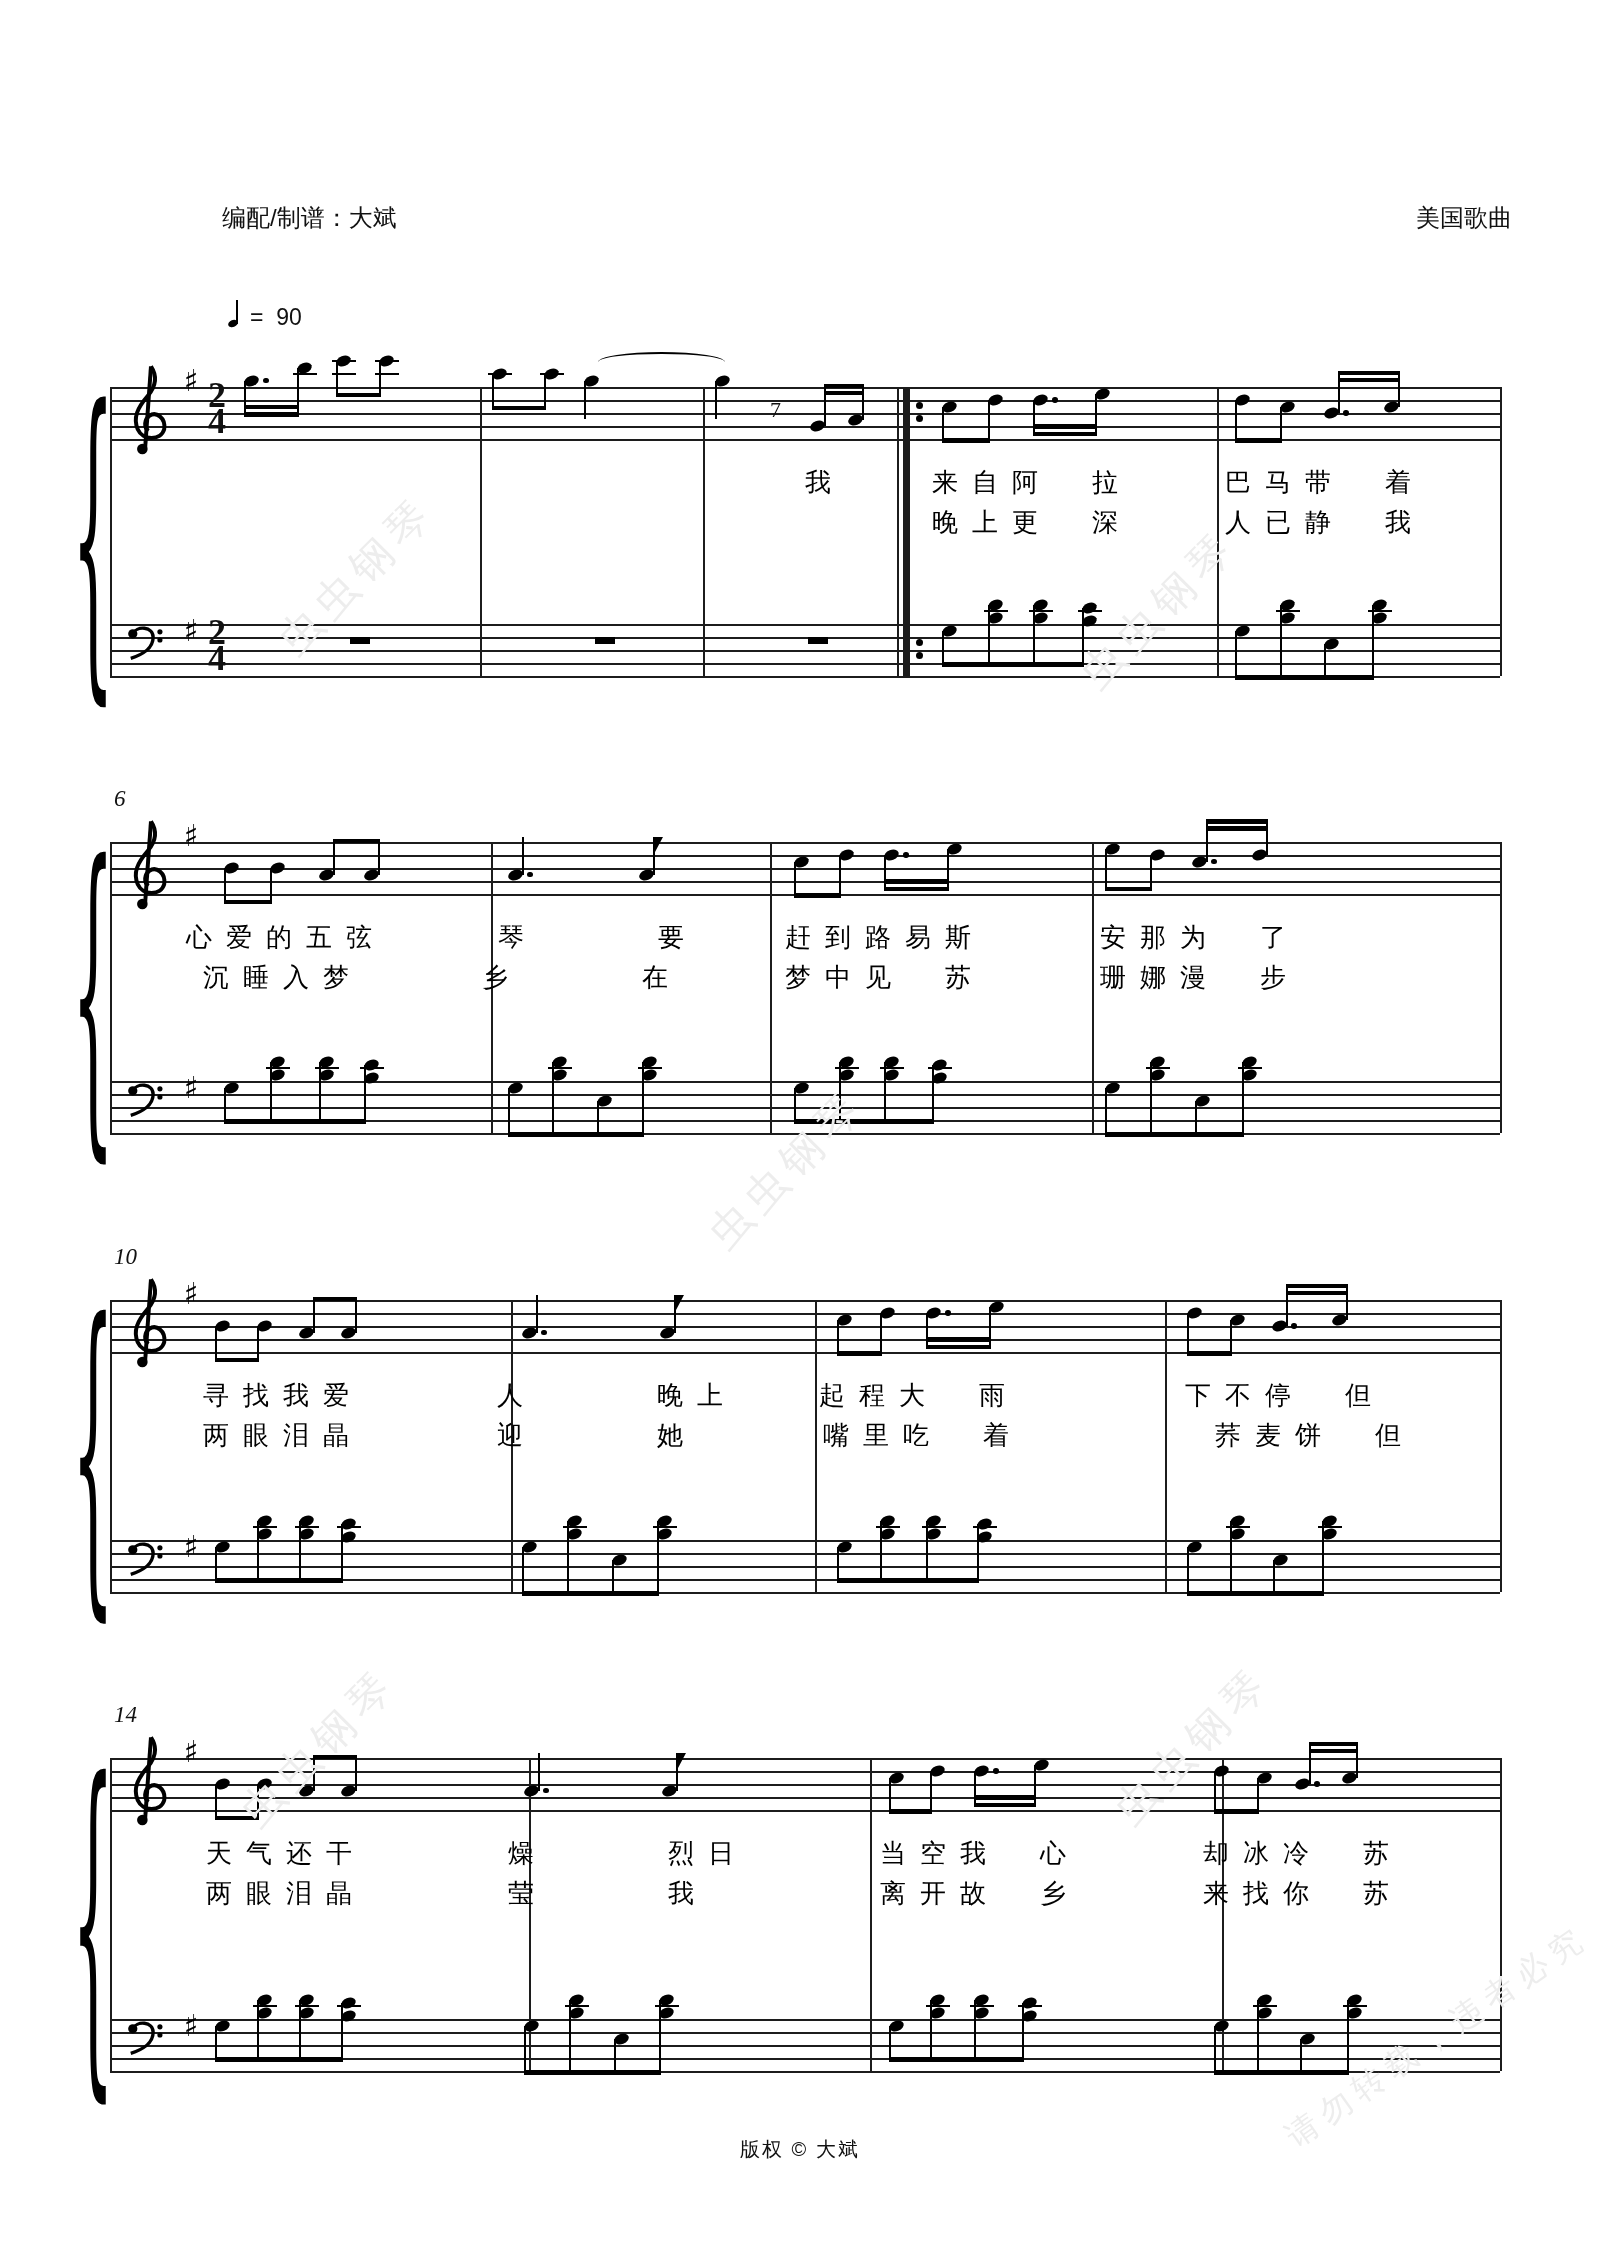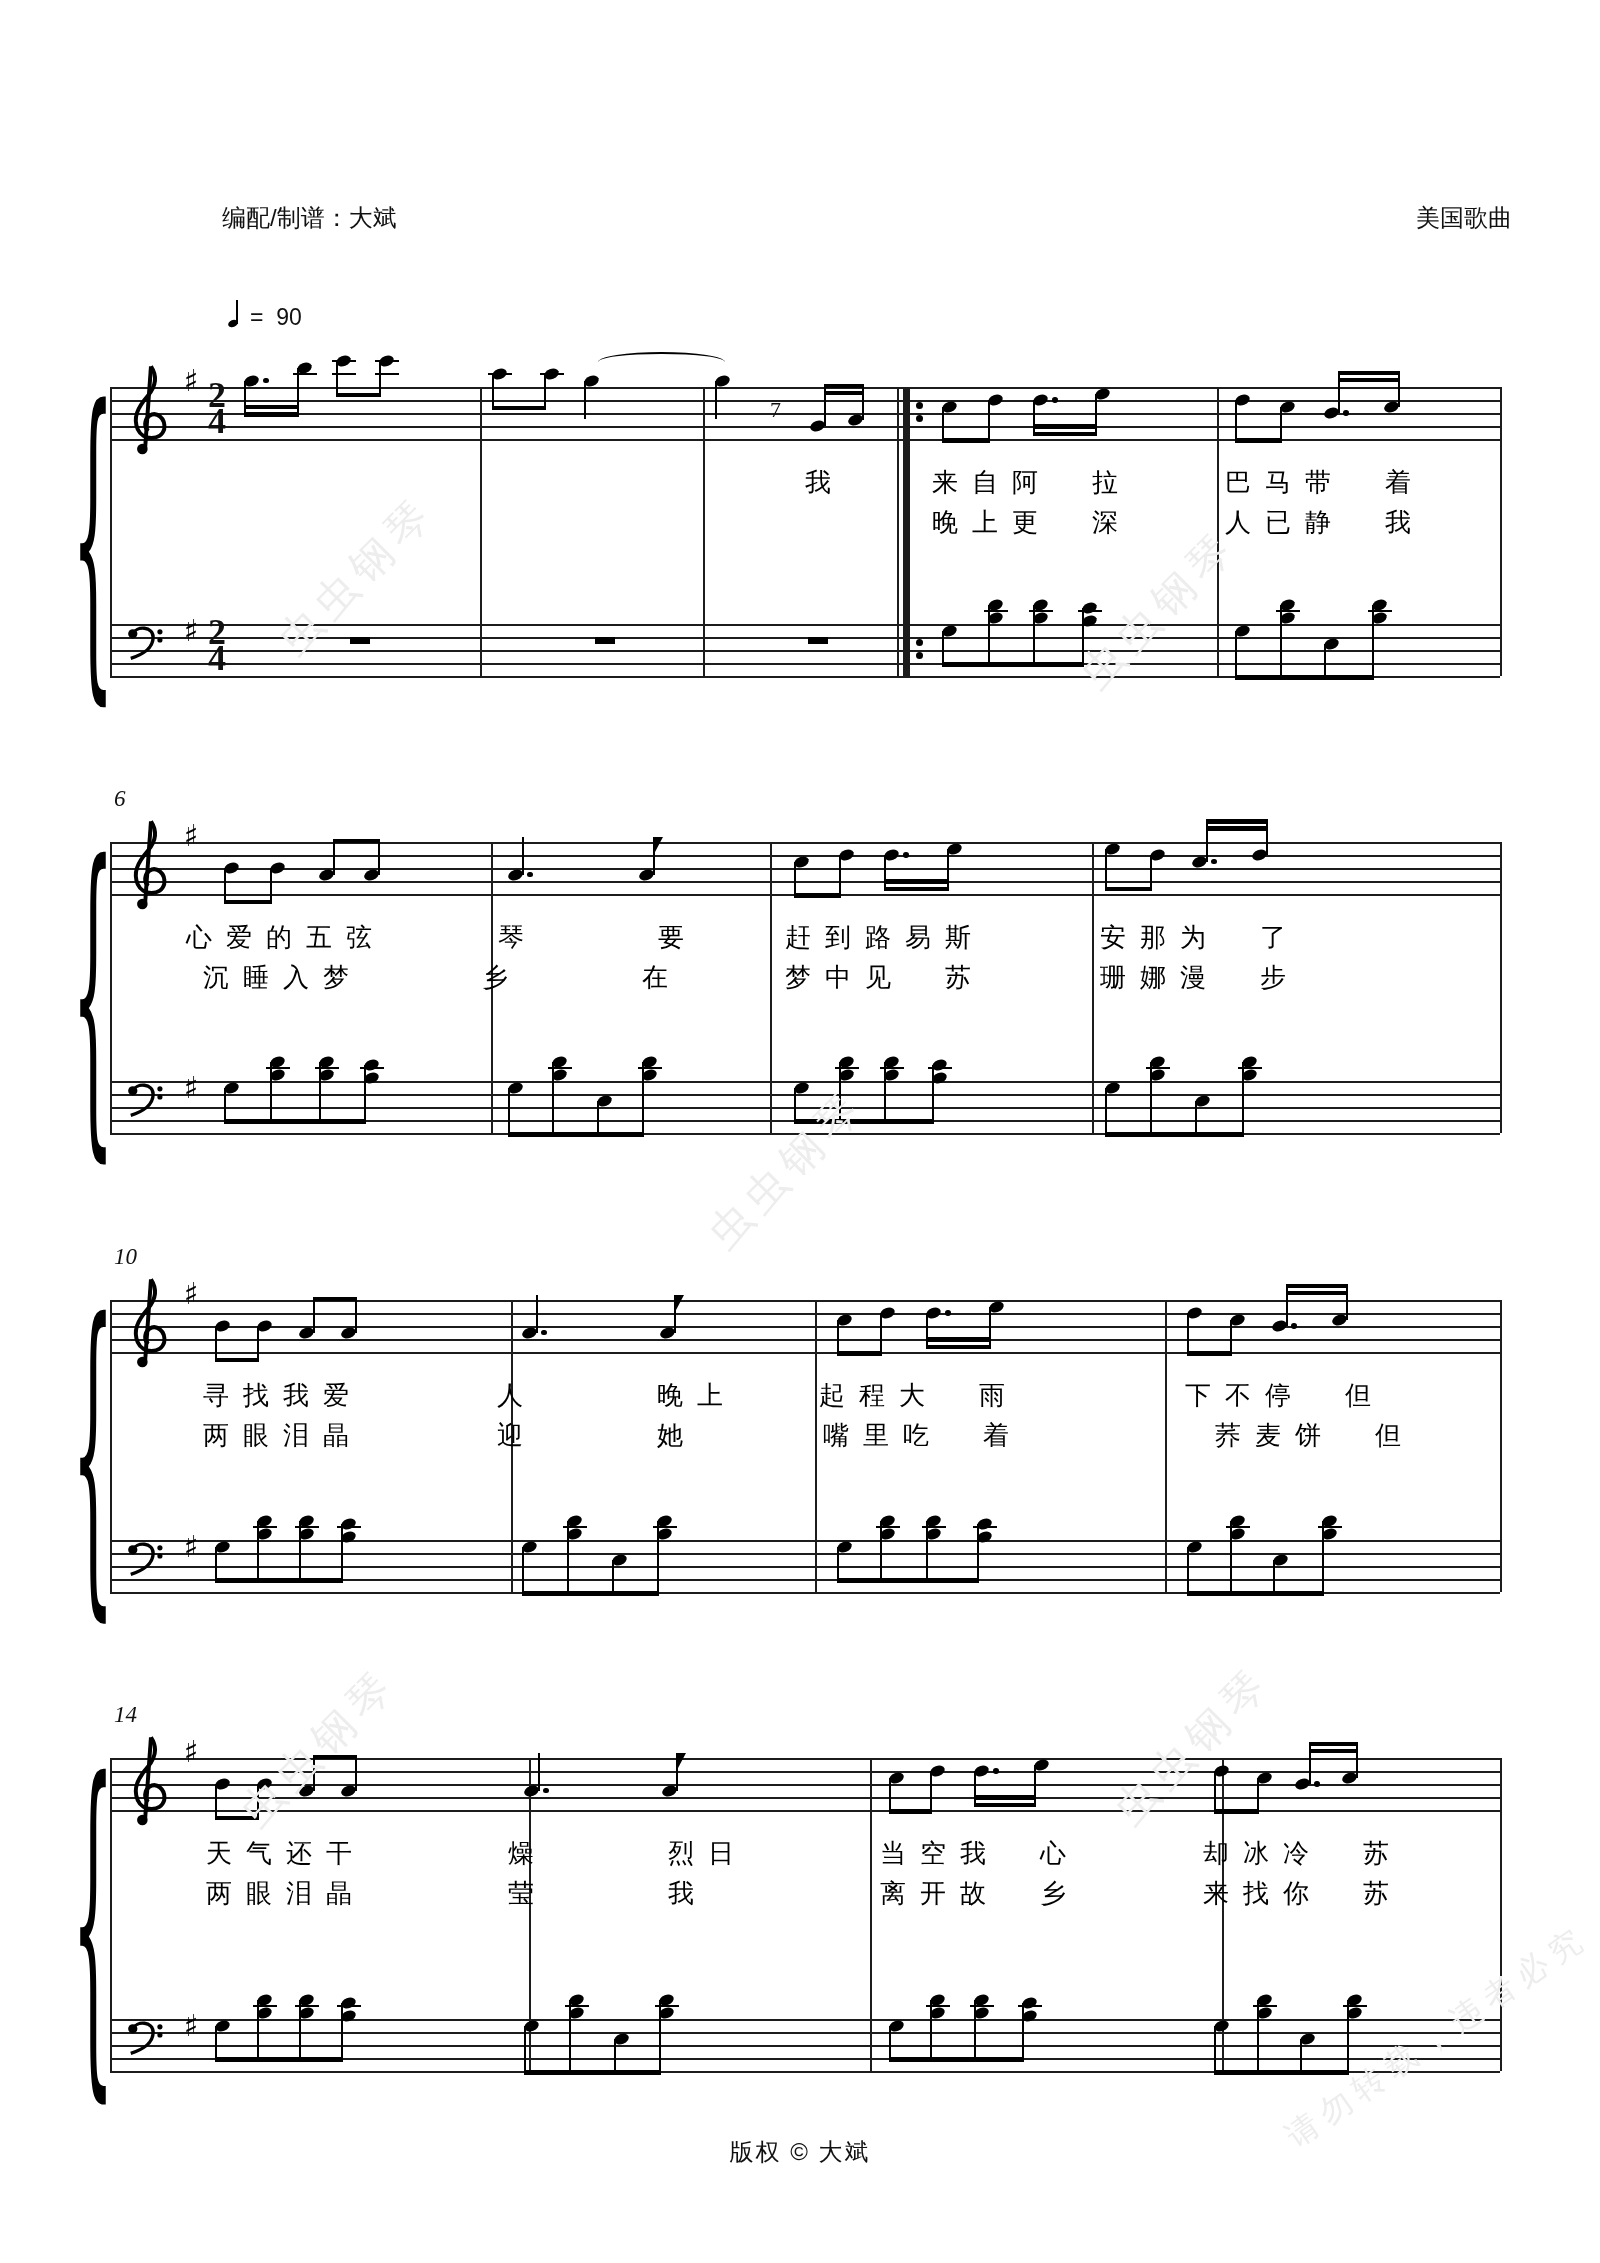--- a/index.html
+++ b/index.html
@@ -8,21 +8,21 @@
   .title{position:absolute;left:0;right:0;top:118px;text-align:center;
          font-size:46px;font-weight:700;letter-spacing:4px;}
   .credit{position:absolute;top:202px;font-size:24px;}
   .credit.left{left:222px;}
   .credit.right{right:88px;}
   .tempo{position:absolute;left:228px;top:300px;height:34px;font-size:23px;}
   .tempo .tn-head{position:absolute;left:0;top:20px;width:10px;height:7px;background:#000;
          border-radius:50%;transform:rotate(-20deg);}
   .tempo .tn-stem{position:absolute;left:8px;top:0px;width:1.8px;height:24px;background:#000;}
   .tempo .tempo-text{position:absolute;left:22px;top:4px;white-space:pre;}
-  .footer{position:absolute;left:0;right:0;top:2136px;text-align:center;font-size:24px;letter-spacing:2px;}
+  .footer{position:absolute;left:0;right:0;top:2136px;text-align:center;font-size:20px;letter-spacing:2px;}
   
   .ln{position:absolute;height:2px;background:#1c1c1c;}
   .bar{position:absolute;width:2px;background:#1c1c1c;}
   .bar.thick{width:7px;}
   .dot{position:absolute;width:5.5px;height:5.5px;border-radius:50%;background:#000;}
   .dot.rep{width:7px;height:7px;}
   .brace{position:absolute;font-family:"DejaVu Serif",serif;color:#000;line-height:100px;}
   .clef{position:absolute;}
   .glyph{position:absolute;font-family:"DejaVu Sans",sans-serif;color:#000;font-size:30px;line-height:30px;}
   .ts{position:absolute;font-family:"Liberation Serif",serif;font-weight:bold;font-size:36px;

